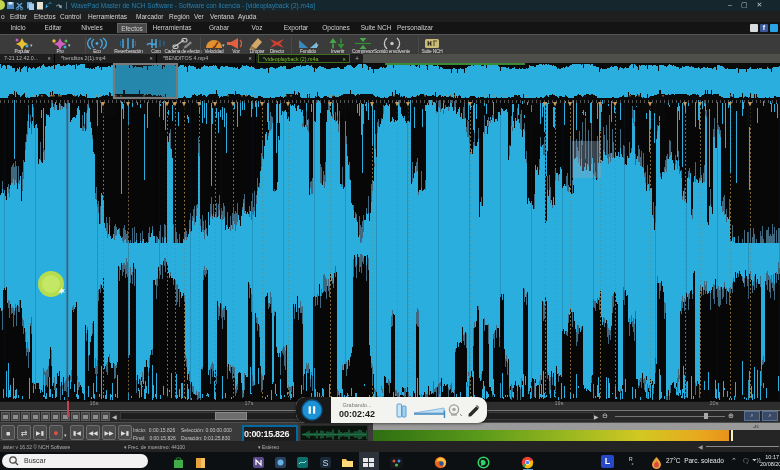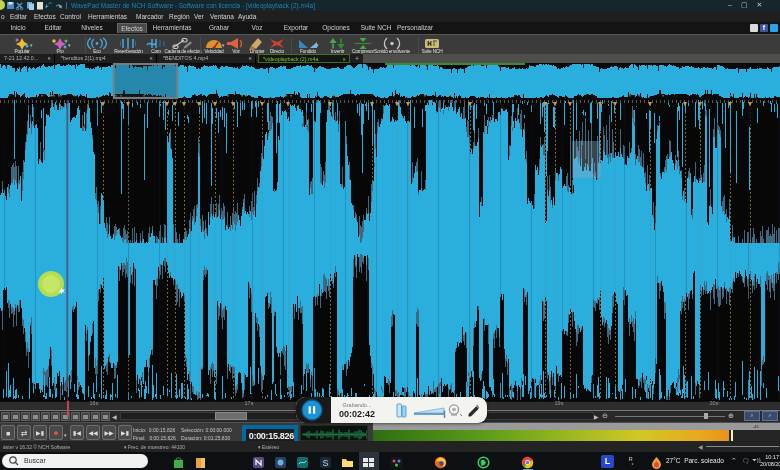--- a/index.html
+++ b/index.html
@@ -323,21 +323,21 @@
       <div style="position:absolute;left:17px;top:2px;width:14px;height:15px;background:#4a4a4a;border:1px solid #6e6e6e;border-radius:2px;color:#dedede;font-size:8px;text-align:center;line-height:15px">⇄</div>
       <div style="position:absolute;left:33px;top:2px;width:14px;height:15px;background:#4a4a4a;border:1px solid #6e6e6e;border-radius:2px;color:#dedede;font-size:6px;text-align:center;line-height:15px">▶▮</div>
       <div style="position:absolute;left:49px;top:2px;width:14px;height:15px;background:#4a4a4a;border:1px solid #6e6e6e;border-radius:2px;color:#e05044;font-size:9px;text-align:center;line-height:15px">●</div>
       <div style="position:absolute;left:70px;top:2px;width:14px;height:15px;background:#4a4a4a;border:1px solid #6e6e6e;border-radius:2px;color:#dedede;font-size:6px;text-align:center;line-height:15px">▮◀</div>
       <div style="position:absolute;left:86px;top:2px;width:14px;height:15px;background:#4a4a4a;border:1px solid #6e6e6e;border-radius:2px;color:#dedede;font-size:6px;text-align:center;line-height:15px">◀◀</div>
       <div style="position:absolute;left:102px;top:2px;width:14px;height:15px;background:#4a4a4a;border:1px solid #6e6e6e;border-radius:2px;color:#dedede;font-size:6px;text-align:center;line-height:15px">▶▶</div>
       <div style="position:absolute;left:118px;top:2px;width:14px;height:15px;background:#4a4a4a;border:1px solid #6e6e6e;border-radius:2px;color:#dedede;font-size:6px;text-align:center;line-height:15px">▶▮</div>
       <div style="position:absolute;left:64px;top:9px;font-size:5px;color:#ccc">▾</div>
       <div style="position:absolute;left:133px;top:3px;font-size:5px;color:#c8c8c8;line-height:8px">Inicio:&nbsp;&nbsp;0:00:15.826<br>Final:&nbsp;&nbsp;&nbsp;0:00:15.826</div>
       <div style="position:absolute;left:181px;top:3px;font-size:5px;color:#c8c8c8;line-height:8px">Selección:&nbsp;0:00:00.000<br>Duración:&nbsp;0:01:25.830</div>
-  <div class="abs" style="left:242px;top:2px;width:56px;height:24px;background:#1d1d1d;border:4px solid #0369a1;color:#f2f2f2;font-size:9px;font-weight:bold;text-align:right;line-height:15px;letter-spacing:-0.3px">0:00:15.826</div>
+  <div class="abs" style="left:242px;top:2px;width:56px;height:24px;background:#1d1d1d;border:2px solid #0369a1;color:#f2f2f2;font-size:9px;font-weight:bold;text-align:left;line-height:15px;letter-spacing:-0.3px">0:00:15.826</div>
   <div class="abs" style="left:300px;top:2px;width:68px;height:16px;background:#0c120c;border:1px solid #2a2a2a">
      <svg width="66" height="14" viewBox="0 0 66 14">
           <path d="M1 8.5H65" stroke="#1d5438"></path>
           <path d="M2 7.5V9.5M4 7.1V9.9M6 5.9V11.1M8 4.8V12.2M10 6.9V10.1M12 7.1V9.9M14 6.6V10.4M16 4.5V12.5M18 6.9V10.1M20 4.5V12.5M22 4.9V12.1M24 7.0V10.0M26 5.4V11.6M28 5.7V11.3M30 5.8V11.2M32 3.5V13.5M34 7.1V9.9M36 7.4V9.6M38 3.7V13.3M40 5.9V11.1M42 6.7V10.3M44 6.2V10.8M46 6.0V11.0M48 3.7V13.3M50 6.7V10.3M52 6.6V10.4M54 5.2V11.8M56 5.3V11.7M58 3.7V13.3M60 4.1V12.9M62 6.1V10.9M64 6.7V10.3M66 4.2V12.8" stroke="#239059" stroke-width="1"></path>
         </svg>
   </div>
   <div class="abs" style="left:373px;top:0;width:407px;height:7px;background:#9a9a9a">
         <span style="position:absolute;left:380px;top:1px;font-size:4px;color:#222">-45</span>
       </div>
   <div class="abs" style="left:373px;top:7px;width:407px;height:12px;background:#252525">

